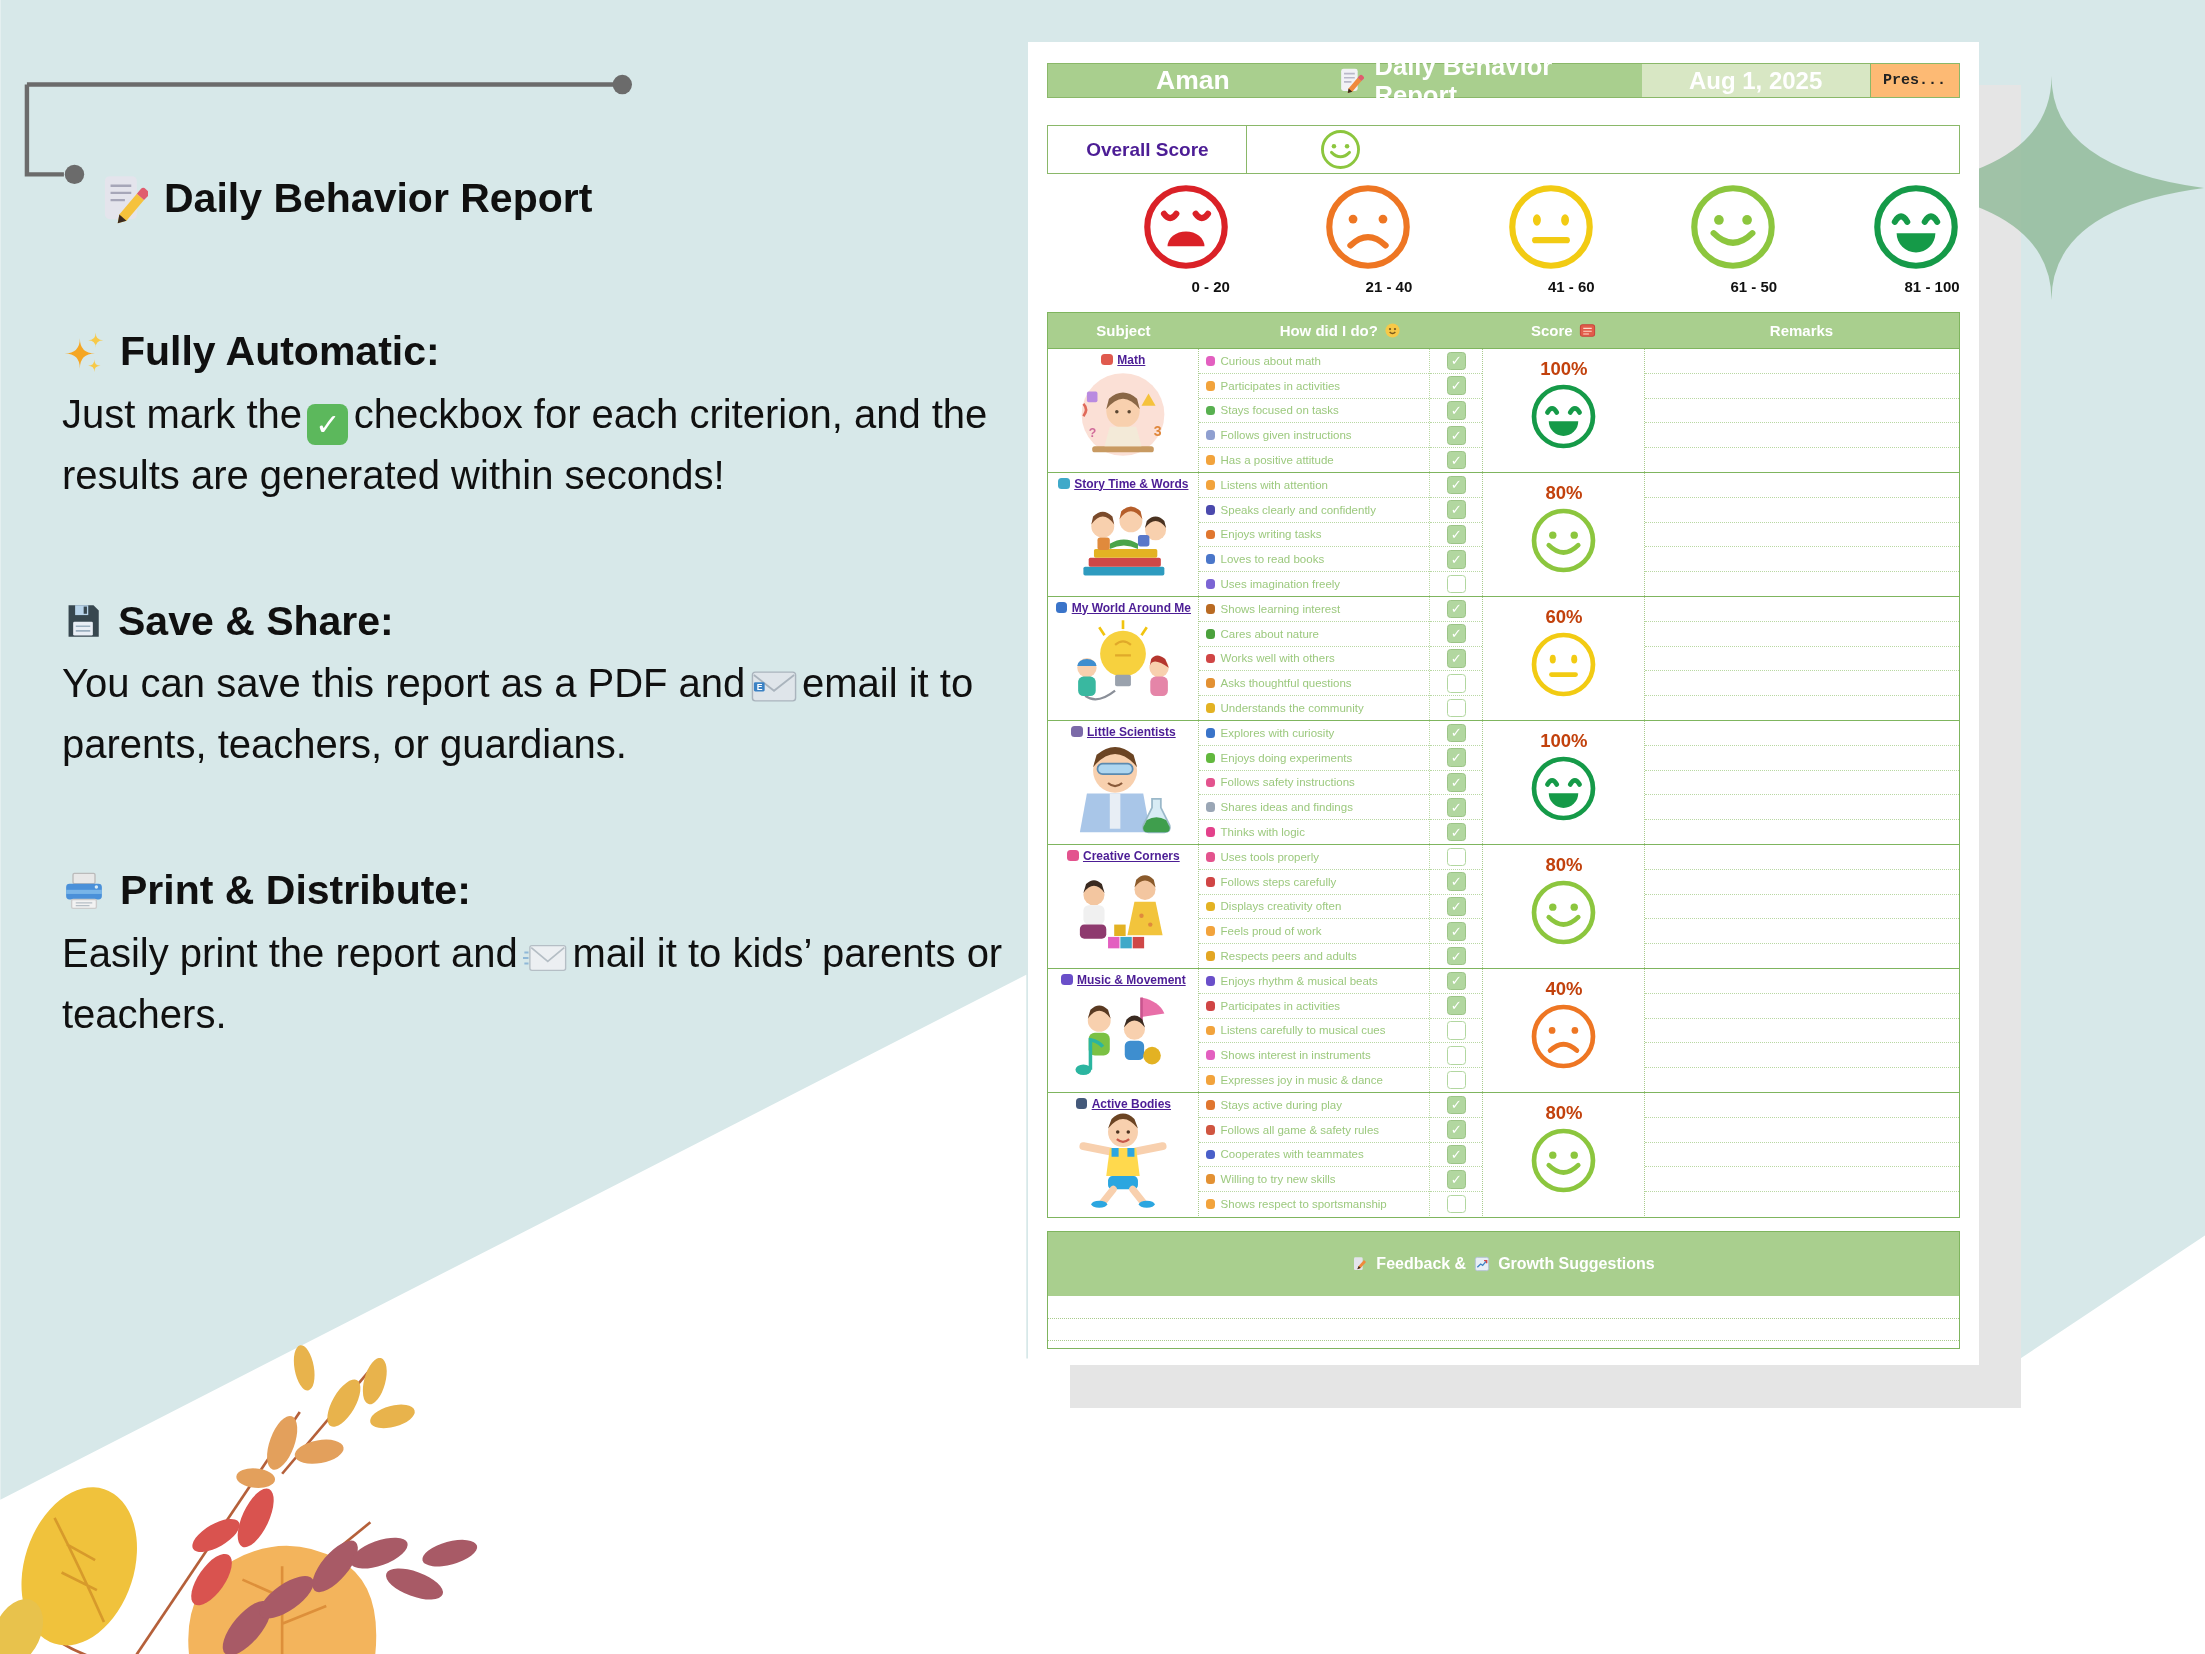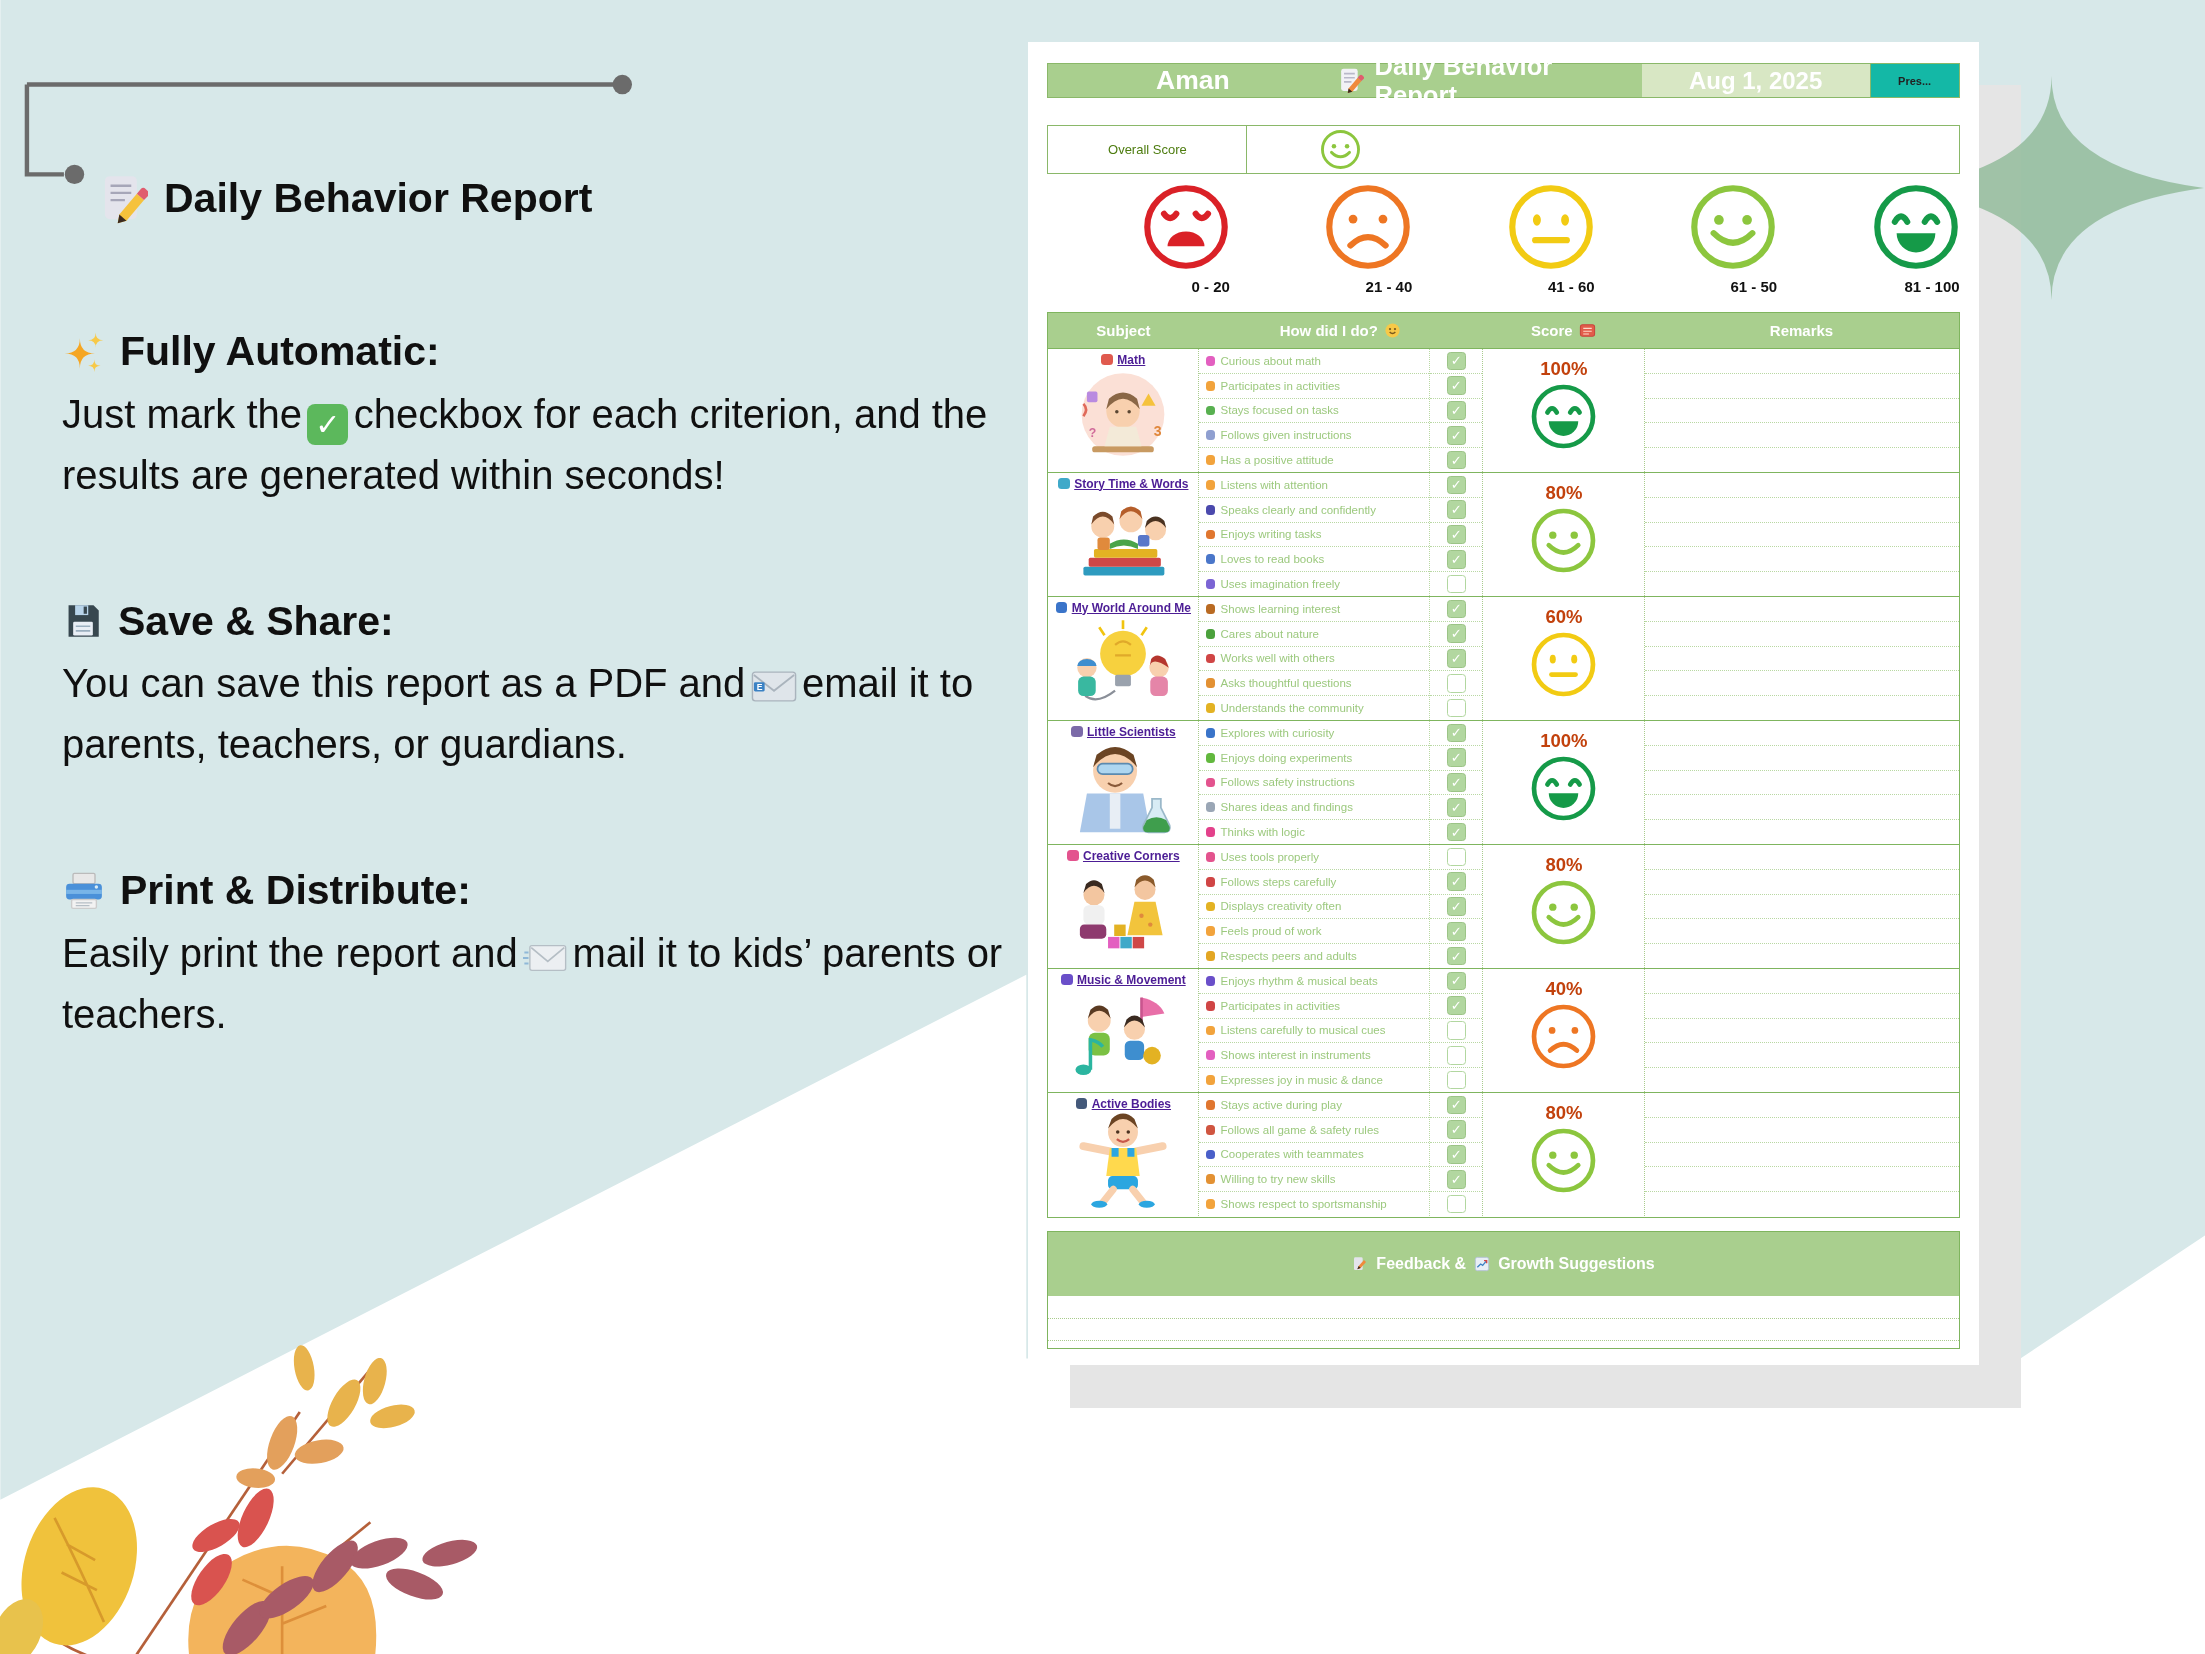--- a/index.html
+++ b/index.html
@@ -33,27 +33,27 @@
       background:#ffffff;z-index:3;}
 
   .hdr-bar{position:absolute;left:19.4px;top:21px;right:19.4px;height:35px;display:flex;
       border:1.8px solid #8ab869;background:#a9cf8e;box-sizing:border-box;}
   .hdr-name{width:289px;display:flex;align-items:center;justify-content:center;
       color:#fff;font-weight:bold;font-size:26.5px;}
   .hdr-title{flex:1;display:flex;align-items:center;justify-content:center;gap:10.6px;
       color:#fff;font-weight:bold;font-size:25.6px;}
   .hdr-date{width:228px;background:#d8e7c4;display:flex;align-items:center;justify-content:center;
       color:#fff;font-weight:bold;font-size:24px;}
-  .hdr-pres{width:88px;background:#14b8a6;border-left:1.8px solid #8ab869;display:flex;
-      align-items:center;justify-content:center;color:#222;font-weight:bold;font-size:11px;}
+  .hdr-pres{width:88px;background:#fdba74;border-left:1.8px solid #8ab869;display:flex;
+      align-items:center;justify-content:center;color:#222;font-weight:bold;font-size:15px;font-family:Liberation Mono, monospace;}
 
   .overall-row{position:absolute;left:19.4px;top:83px;right:19.4px;height:49px;display:flex;
       border:1.8px solid #8ab869;box-sizing:border-box;background:#fff;}
   .ov-label{width:198px;display:flex;align-items:center;justify-content:center;
-      color:#4d7c0f;font-weight:normal;font-size:13px;}
+      color:#4c1d95;font-weight:bold;font-size:19px;}
   .ov-blocks{flex:1;background:#e0edd3;display:flex;align-items:center;padding:0 8.8px;gap:4.4px;}
   .block{width:29px;height:24px;border-radius:4.4px;box-shadow:inset 0 -5.3px 0 rgba(0,0,0,.12), inset 0 1.8px 0 rgba(255,255,255,.45);}
   .ov-pct{color:#7ac143;font-weight:bold;font-size:22px;margin-left:8.8px;}
   .ov-face{width:187px;border-left:1.8px solid #8ab869;display:flex;align-items:center;justify-content:center;background:#fff;}
 
   .scale-row{position:absolute;left:19.4px;top:141px;right:19.4px;height:132px;display:flex;}
   .scale-col{flex:1;display:flex;flex-direction:column;align-items:flex-end;}
   .scale-label{margin-top:7px;font-size:15px;font-weight:bold;color:#111;}
 
   .table-wrap{position:absolute;left:19.4px;top:270px;right:19.4px;height:906px;

